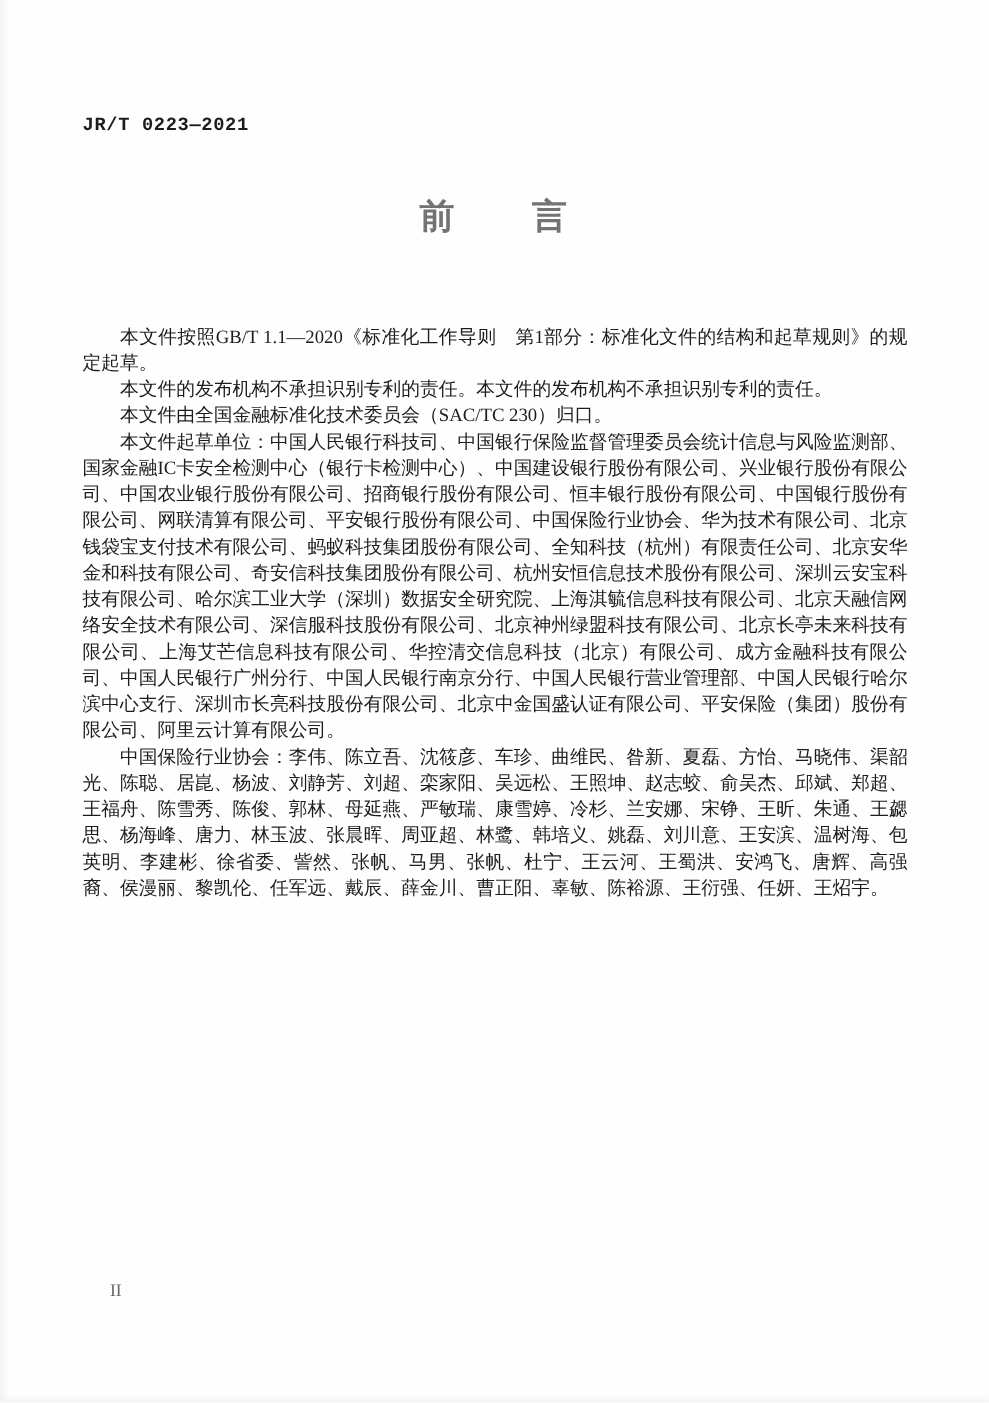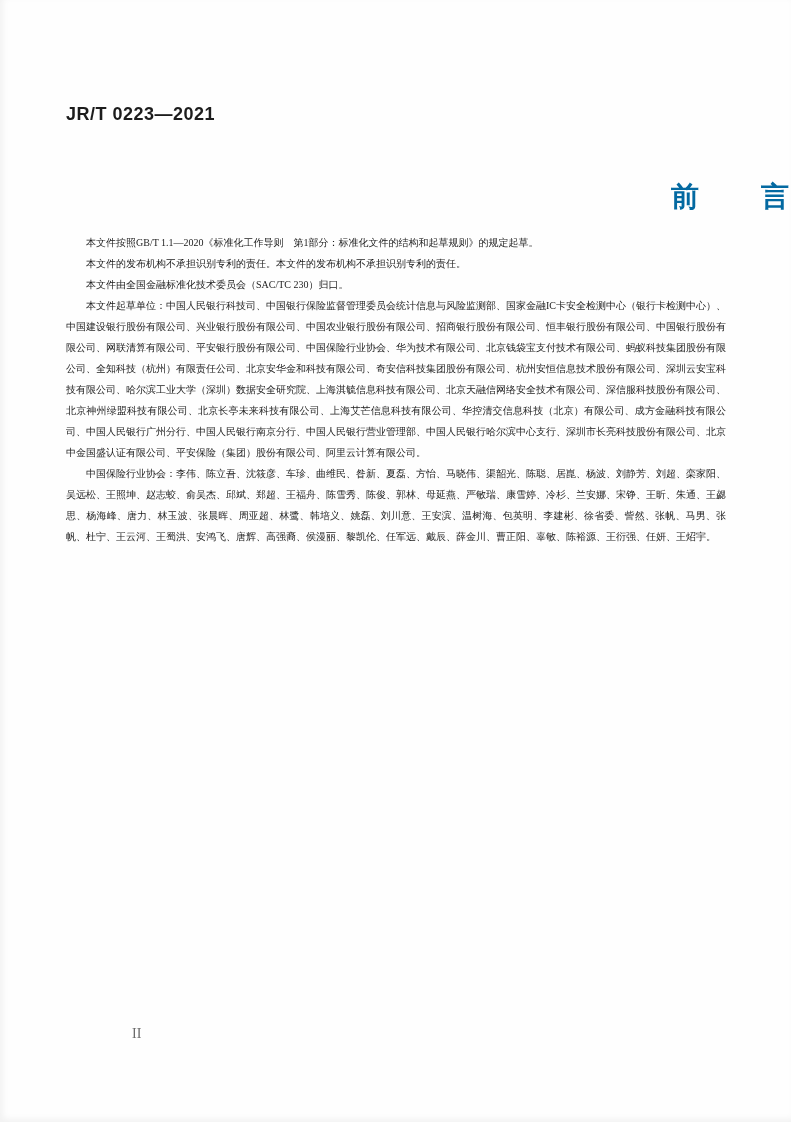--- a/index.html
+++ b/index.html
@@ -14,64 +14,62 @@
     background: #fefefe;
     overflow: hidden;
     box-shadow: inset 3px -3px 6px rgba(0,0,0,0.05);
     font-family: "Liberation Serif", "DejaVu Serif", serif;
     color: #1c1c1c;
   }
   .doc-header {
     position: absolute;
     top: 92px;
     left: 66px;
-    font-family: Liberation Sans, sans-serif;
+    font-family: Liberation Mono, monospace;
     font-weight: 700;
-    font-size: 18px;
+    font-size: 15px;
     letter-spacing: 0.5px;
     color: #1c1c1c;
-    margin-top: 12px;
   }
   .doc-title {
     position: absolute;
-    top: 178px;
+    top: 154px;
     left: 0;
     width: 100%;
     margin: 0;
-    text-align: right;
+    text-align: center;
     font-family: "Liberation Sans", "DejaVu Sans", sans-serif;
     font-weight: 700;
     font-size: 28px;
     letter-spacing: 2px;
-    color: #0369a1;
+    color: #737373;
   }
   .doc-body {
     position: absolute;
-    top: 232px;
+    top: 260px;
     left: 66px;
     width: 660px;
-    font-size: 10px;
+    font-size: 15px;
     line-height: 21px;
     text-align: justify;
     text-justify: inter-ideograph;
     color: #1c1c1c;
   }
   .doc-body p {
     margin: 0;
     text-indent: 2em;
     word-break: break-all;
   }
   .page-number {
     position: absolute;
     top: 1026px;
     left: 88px;
     font-size: 14px;
     color: #6a6a6a;
     font-family: "Liberation Serif", "DejaVu Serif", serif;
-    margin-left: 44px;
   }
 </style>
 </head>
 <body>
 
 <div class="page">
   <div class="doc-header">JR/T 0223—2021</div>
 
   <h1 class="doc-title">前　　言</h1>
 

